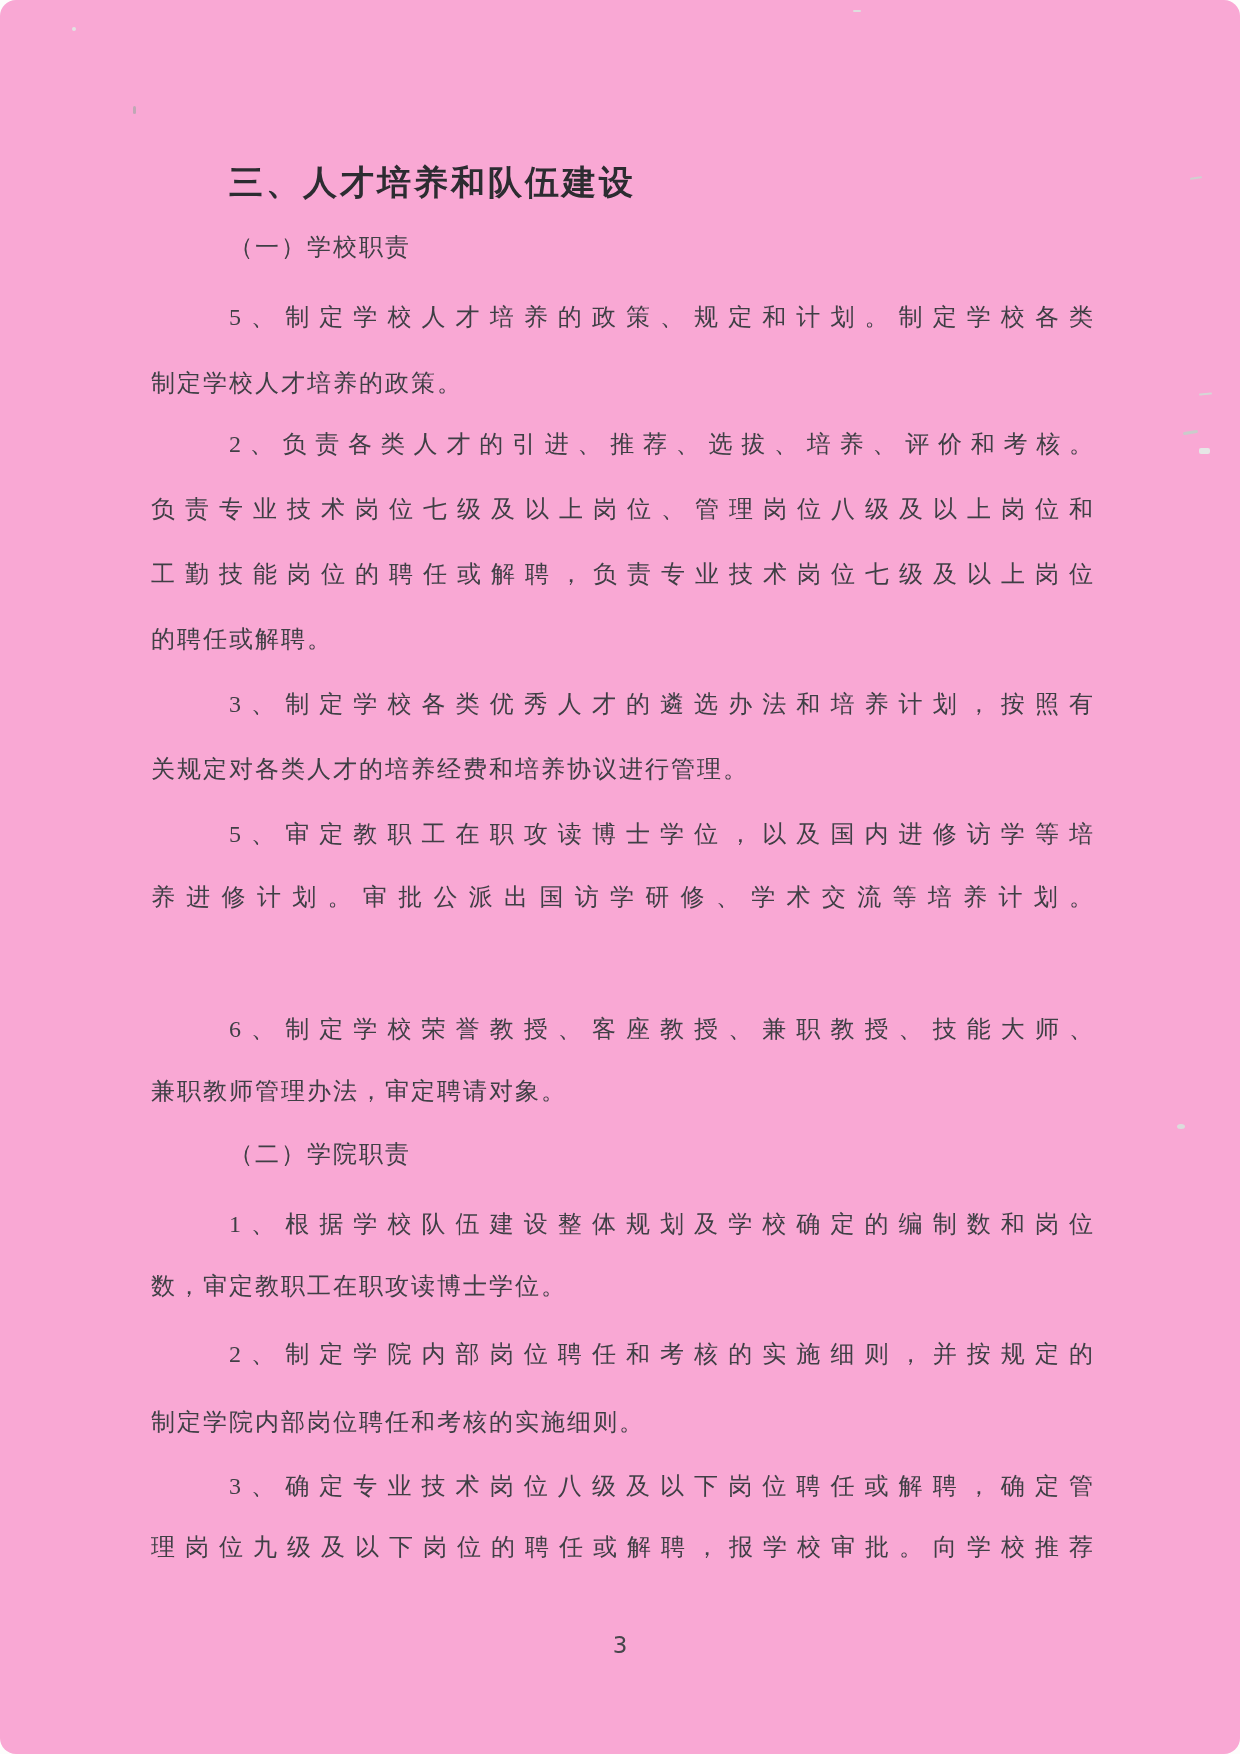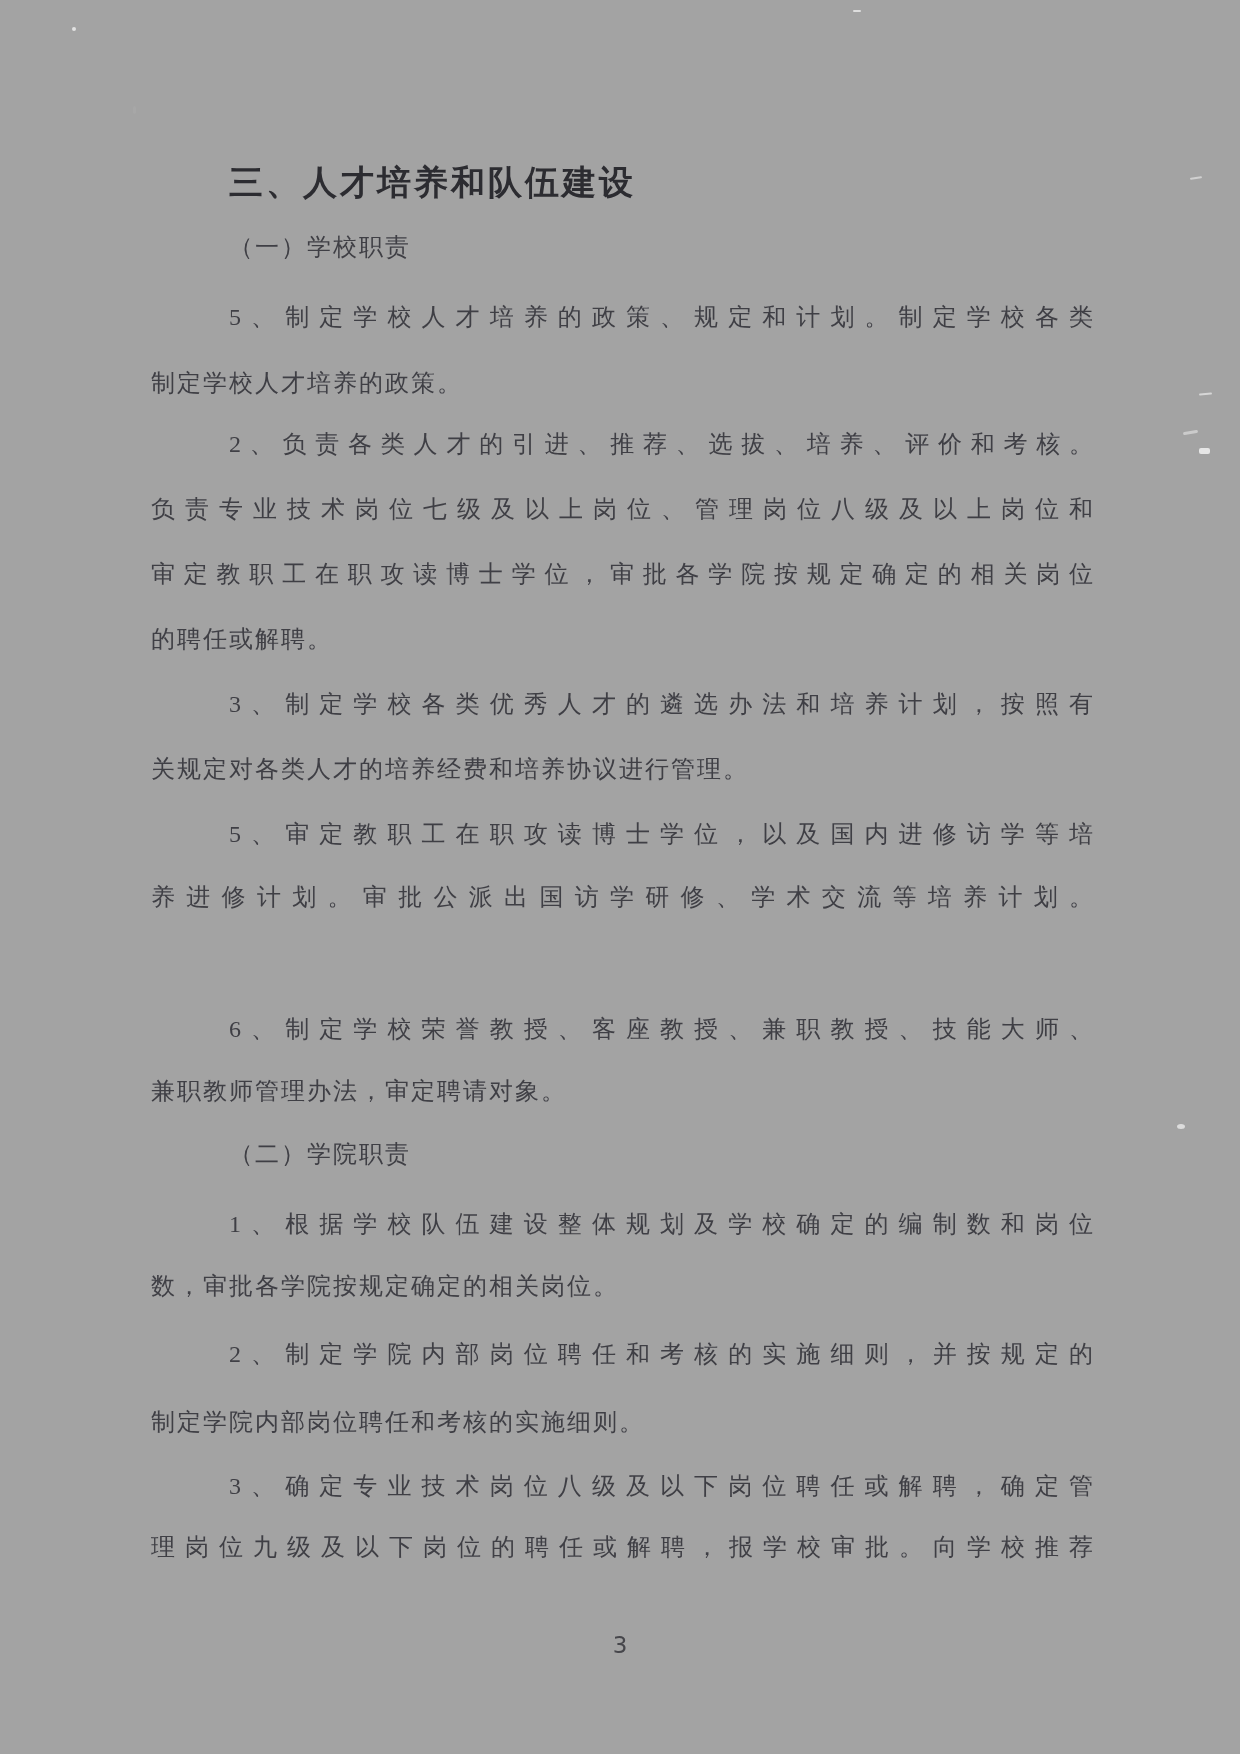--- a/index.html
+++ b/index.html
@@ -7,21 +7,22 @@
     width: 1240px;
     height: 1754px;
     position: relative;
     background: #fdfdfc;
     font-family: "Liberation Serif", "DejaVu Serif", serif;
     overflow: hidden;
   }
   .page {
     position: absolute;
     inset: 0;
-    background: #a3a3a3;
+    background: #f9a8d4;
+    border-radius: 16px;
   }
   .doc-line {
     position: absolute;
     left: 151px;
     width: 944px;
     box-sizing: border-box;
     font-size: 24px;
     line-height: 40px;
     letter-spacing: 2px;
     color: #3f3f45;
@@ -71,37 +72,37 @@
 <div class="page">
 
   <div class="doc-line heading indent" style="top:162px">三、人才培养和队伍建设</div>
   <div class="doc-line indent" style="top:227px">（一）学校职责</div>
 
   <div class="doc-line indent full" style="top:297px">5、制定学校人才培养的政策、规定和计划。制定学校各类</div>
   <div class="doc-line" style="top:363px">制定学校人才培养的政策。</div>
 
   <div class="doc-line indent full" style="top:424px">2、负责各类人才的引进、推荐、选拔、培养、评价和考核。</div>
   <div class="doc-line full" style="top:489px">负责专业技术岗位七级及以上岗位、管理岗位八级及以上岗位和</div>
-  <div class="doc-line full" style="top:554px">审定教职工在职攻读博士学位，审批各学院按规定确定的相关岗位</div>
+  <div class="doc-line full" style="top:554px">工勤技能岗位的聘任或解聘，负责专业技术岗位七级及以上岗位</div>
   <div class="doc-line" style="top:619px">的聘任或解聘。</div>
 
   <div class="doc-line indent full" style="top:684px">3、制定学校各类优秀人才的遴选办法和培养计划，按照有</div>
   <div class="doc-line" style="top:749px">关规定对各类人才的培养经费和培养协议进行管理。</div>
 
   <div class="doc-line indent full" style="top:814px">5、审定教职工在职攻读博士学位，以及国内进修访学等培</div>
   <div class="doc-line full" style="top:877px">养进修计划。审批公派出国访学研修、学术交流等培养计划。</div>
 
 
   <div class="doc-line indent full" style="top:1009px">6、制定学校荣誉教授、客座教授、兼职教授、技能大师、</div>
   <div class="doc-line indent" style="top:1134px">（二）学院职责</div>
 
   <div class="doc-line" style="top:1071px">兼职教师管理办法，审定聘请对象。</div>
 
   <div class="doc-line indent full" style="top:1204px">1、根据学校队伍建设整体规划及学校确定的编制数和岗位</div>
-  <div class="doc-line" style="top:1266px">数，审批各学院按规定确定的相关岗位。</div>
+  <div class="doc-line" style="top:1266px">数，审定教职工在职攻读博士学位。</div>
 
   <div class="doc-line indent full" style="top:1334px">2、制定学院内部岗位聘任和考核的实施细则，并按规定的</div>
   <div class="doc-line" style="top:1402px">制定学院内部岗位聘任和考核的实施细则。</div>
 
   <div class="doc-line indent full" style="top:1466px">3、确定专业技术岗位八级及以下岗位聘任或解聘，确定管</div>
   <div class="doc-line full" style="top:1527px">理岗位九级及以下岗位的聘任或解聘，报学校审批。向学校推荐</div>
 
   <div class="page-num">3</div>
 
   <div class="artifact a1"></div>

